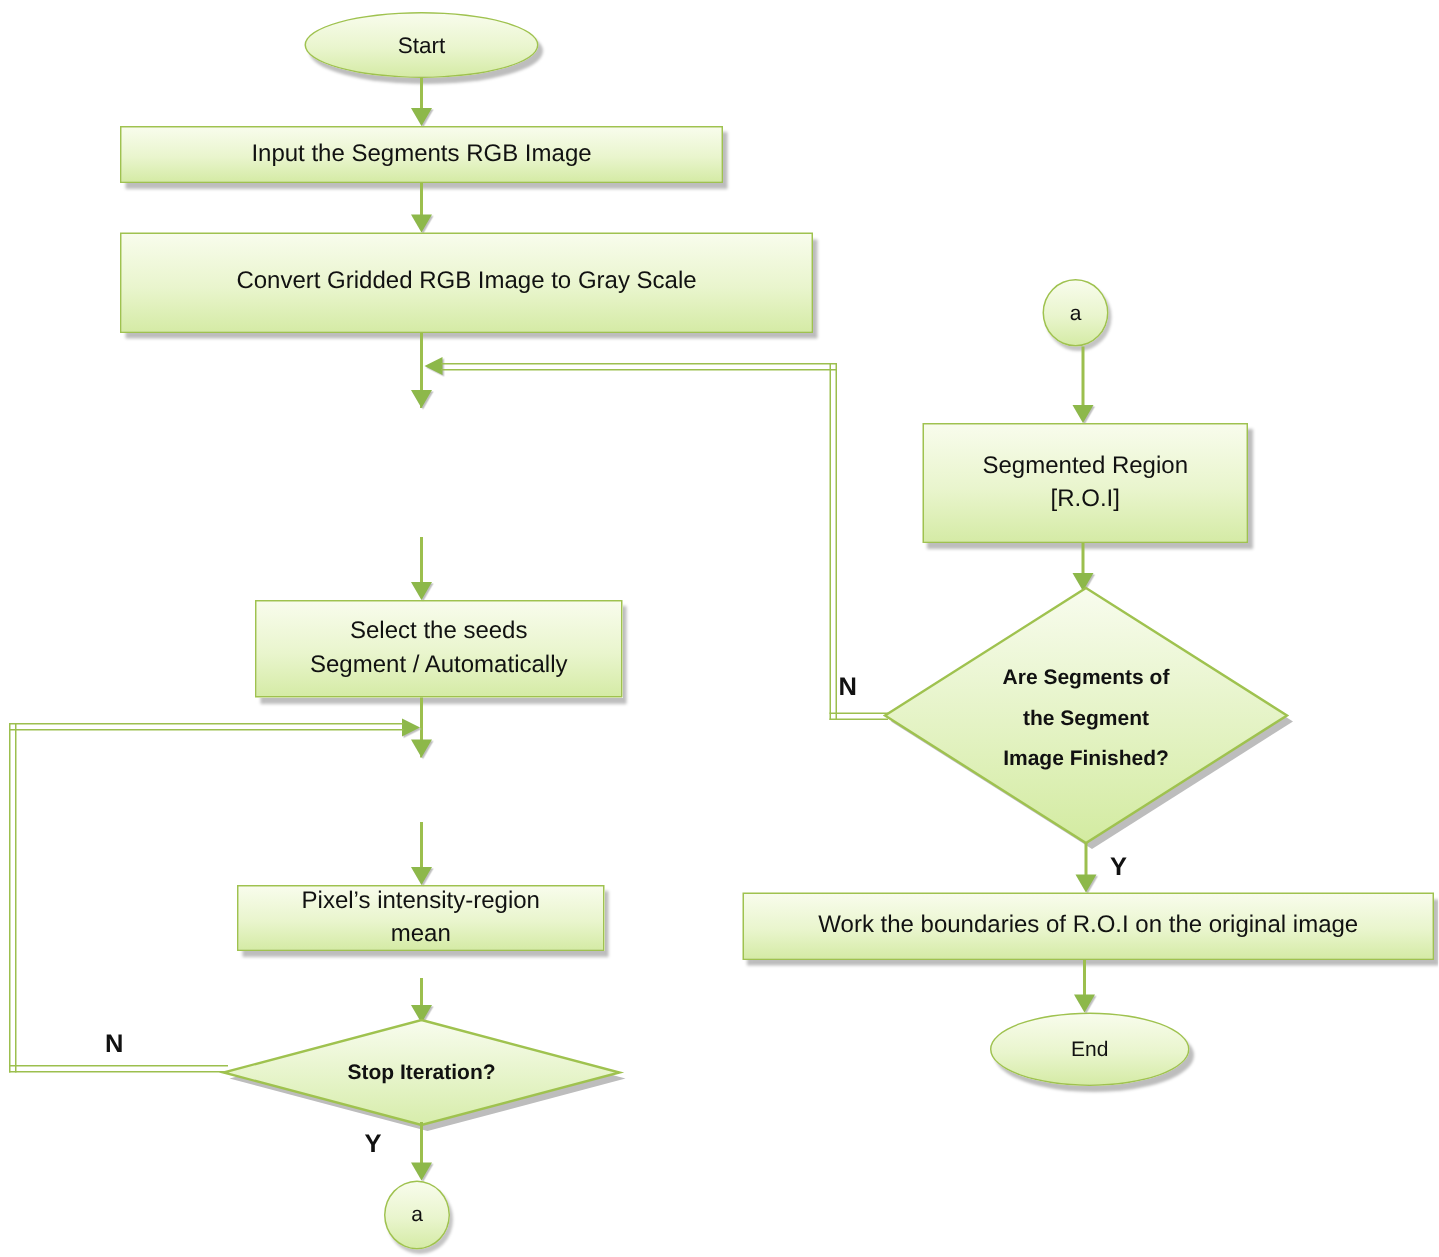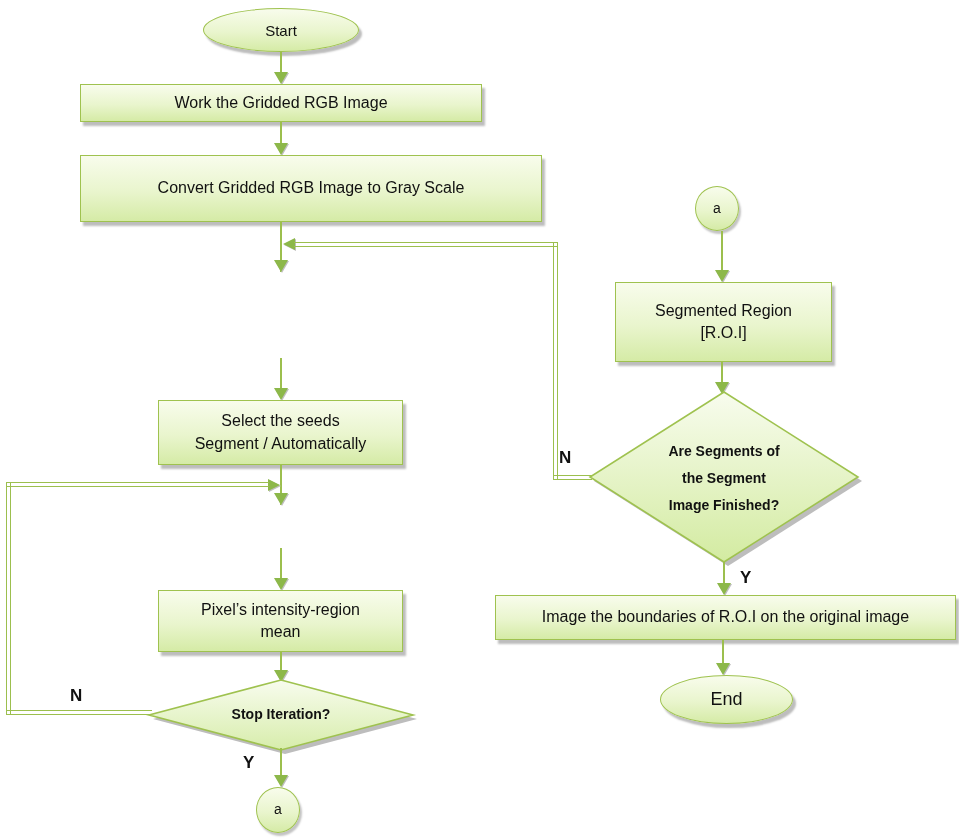--- a/index.html
+++ b/index.html
@@ -33,21 +33,21 @@
 <div class="canvas">
 
   <div class="pbox oval" style="left:203px;top:8px;width:156px;height:44px;font-size:15px;">
     <div>Start</div>
   </div>
 
   <div class="vline" style="left:280px;top:52px;height:21px;"></div>
   <div class="ah ah-down" style="left:274px;top:72px;"></div>
 
   <div class="pbox" style="left:80px;top:84px;width:402px;height:38px;">
-    <div>Work the Gridded RGB Image</div>
+    <div>Input the Segments RGB Image</div>
   </div>
 
   <div class="vline" style="left:280px;top:122px;height:22px;"></div>
   <div class="ah ah-down" style="left:274px;top:143px;"></div>
 
   <div class="pbox" style="left:80px;top:155px;width:462px;height:67px;">
     <div>Convert Gridded RGB Image to Gray Scale</div>
   </div>
 
   <div class="vline" style="left:280px;top:222px;height:50px;"></div>
@@ -55,38 +55,38 @@
   <div class="ah ah-down" style="left:274px;top:260px;"></div>
 
   <div class="hdouble" style="left:294px;top:242px;width:264px;"></div>
   <div class="vdouble" style="left:553px;top:242px;height:238px;"></div>
   <div class="hdouble" style="left:553px;top:475px;width:39px;"></div>
 
 
   <div class="vline" style="left:280px;top:358px;height:31px;"></div>
   <div class="ah ah-down" style="left:274px;top:388px;"></div>
 
-  <div class="pbox" style="left:158px;top:400px;width:245px;height:65px;">
+  <div class="pbox" style="left:170px;top:400px;width:245px;height:65px;">
     <div>Select the seeds</div>
     <div>Segment / Automatically</div>
   </div>
 
   <div class="vline" style="left:280px;top:465px;height:40px;"></div>
   <div class="ah ah-right" style="left:268px;top:479px;"></div>
   <div class="ah ah-down" style="left:274px;top:493px;"></div>
 
   <div class="hdouble" style="left:6px;top:482px;width:263px;"></div>
   <div class="vdouble" style="left:6px;top:482px;height:233px;"></div>
   <div class="hdouble" style="left:6px;top:710px;width:146px;"></div>
 
 
   <div class="vline" style="left:280px;top:548px;height:31px;"></div>
   <div class="ah ah-down" style="left:274px;top:578px;"></div>
 
-  <div class="pbox" style="left:158px;top:590px;width:245px;height:62px;">
+  <div class="pbox" style="left:158px;top:590px;width:245px;height:44px;">
     <div>Pixel’s intensity-region</div>
     <div>mean</div>
   </div>
 
   <div class="vline" style="left:280px;top:652px;height:19px;"></div>
   <div class="ah ah-down" style="left:274px;top:670px;"></div>
 
   <svg class="dsvg" style="left:148px;top:678px;" width="266" height="78">
     <defs>
       <linearGradient id="dg1" x1="0" y1="0" x2="0" y2="1">
@@ -140,23 +140,23 @@
     <div>Image Finished?</div>
   </div>
 
   <div class="branch" style="left:559px;top:448px;">N</div>
   <div class="branch" style="left:740px;top:568px;">Y</div>
 
   <div class="vline" style="left:723px;top:562px;height:22px;"></div>
   <div class="ah ah-down" style="left:717px;top:583px;"></div>
 
   <div class="pbox" style="left:495px;top:595px;width:461px;height:45px;">
-    <div>Image the boundaries of R.O.I on the original image</div>
+    <div>Work the boundaries of R.O.I on the original image</div>
   </div>
 
   <div class="vline" style="left:722px;top:640px;height:24px;"></div>
   <div class="ah ah-down" style="left:716px;top:663px;"></div>
 
-  <div class="pbox oval" style="left:660px;top:675px;width:133px;height:49px;font-size:18px;">
+  <div class="pbox oval" style="left:660px;top:675px;width:133px;height:49px;font-size:14px;">
     <div>End</div>
   </div>
 
 </div>
 
 </body></html>

